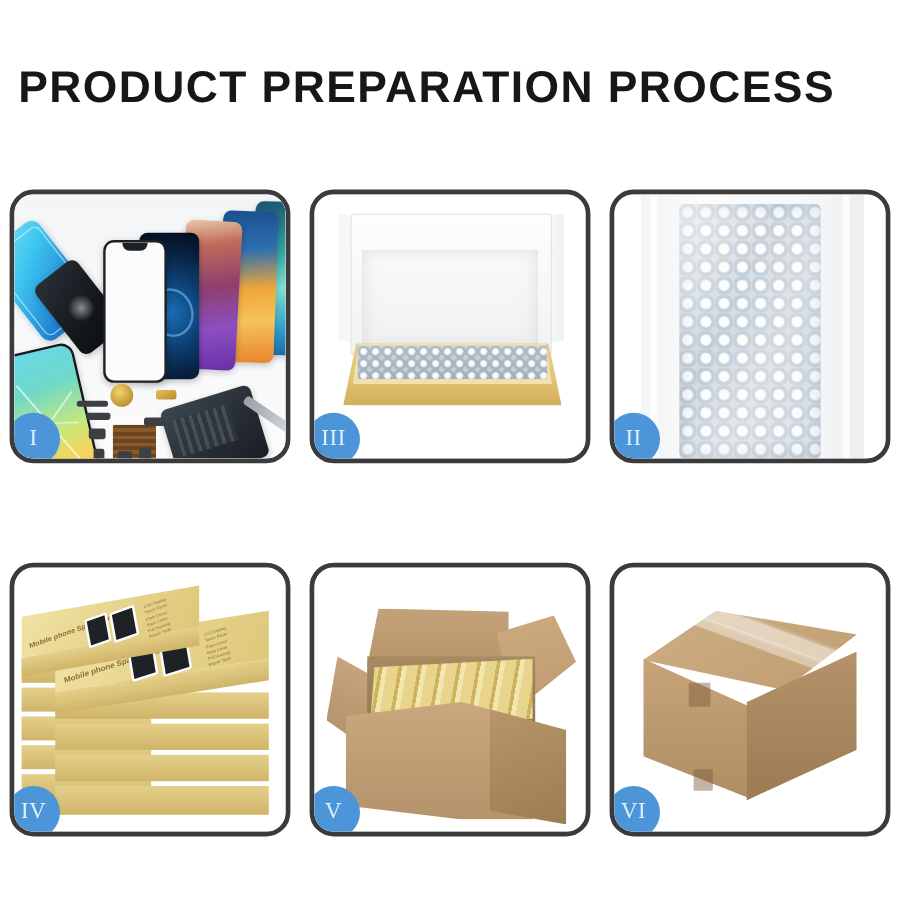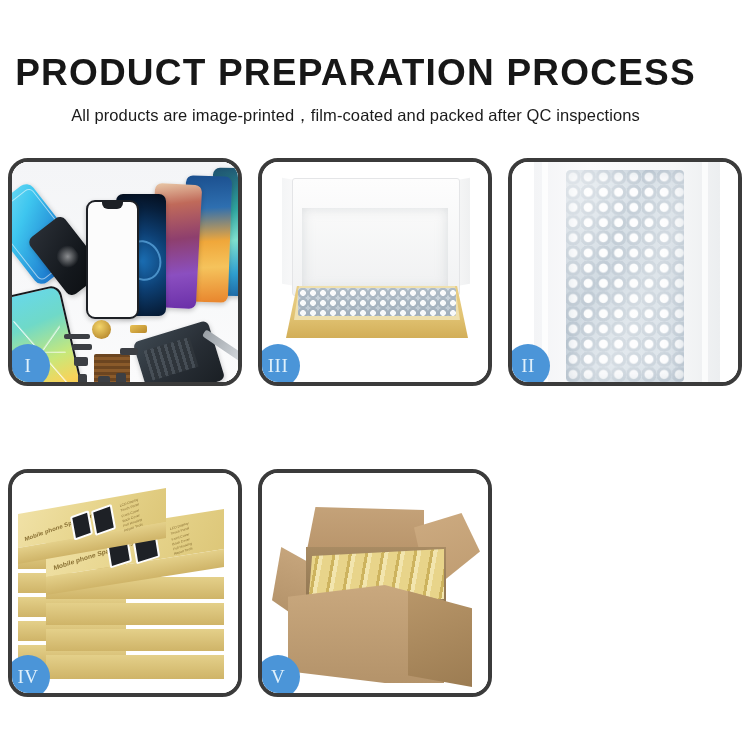--- a/index.html
+++ b/index.html
@@ -215,21 +215,20 @@
     background:rgba(255,255,255,.4);transform:rotate(20deg);}
   .vi-tab{position:absolute;background:rgba(120,92,58,.45);border-radius:1px;}
 </style>
 </head>
 <body>
 
 <div class="page">
 
   <div class="header">
     <div class="title">PRODUCT PREPARATION PROCESS</div>
-    <div class="subtitle">All products are image-printed，film-coated and packed after QC inspections</div>
   </div>
 
   <div class="grid">
 
     <div class="panel">
       <div class="stage">
         <div class="p1bg"></div>
         <div class="phone ph-a"></div>
         <div class="phone ph-b"></div>
         <div class="phone ph-teal"></div>
@@ -363,15 +362,29 @@
         <div class="v-inner"></div>
         <div class="v-goods"></div>
         <div class="v-body"></div>
         <div class="v-bodyR"></div>
       </div>
       <div class="badge">
         <span>V</span>
       </div>
     </div>
 
+    <div class="panel">
+      <div class="stage">
+        <div class="vi-top"></div>
+        <div class="vi-tape"></div>
+        <div class="vi-tape2"></div>
+        <div class="vi-frontL"></div>
+        <div class="vi-frontR"></div>
+        <div class="vi-tab" style="left:62px;top:96px;width:18px;height:20px;"></div>
+        <div class="vi-tab" style="left:66px;top:168px;width:16px;height:18px;"></div>
+      </div>
+      <div class="badge">
+        <span>VI</span>
+      </div>
+    </div>
 
   </div>
 </div>
 
 </body></html>

